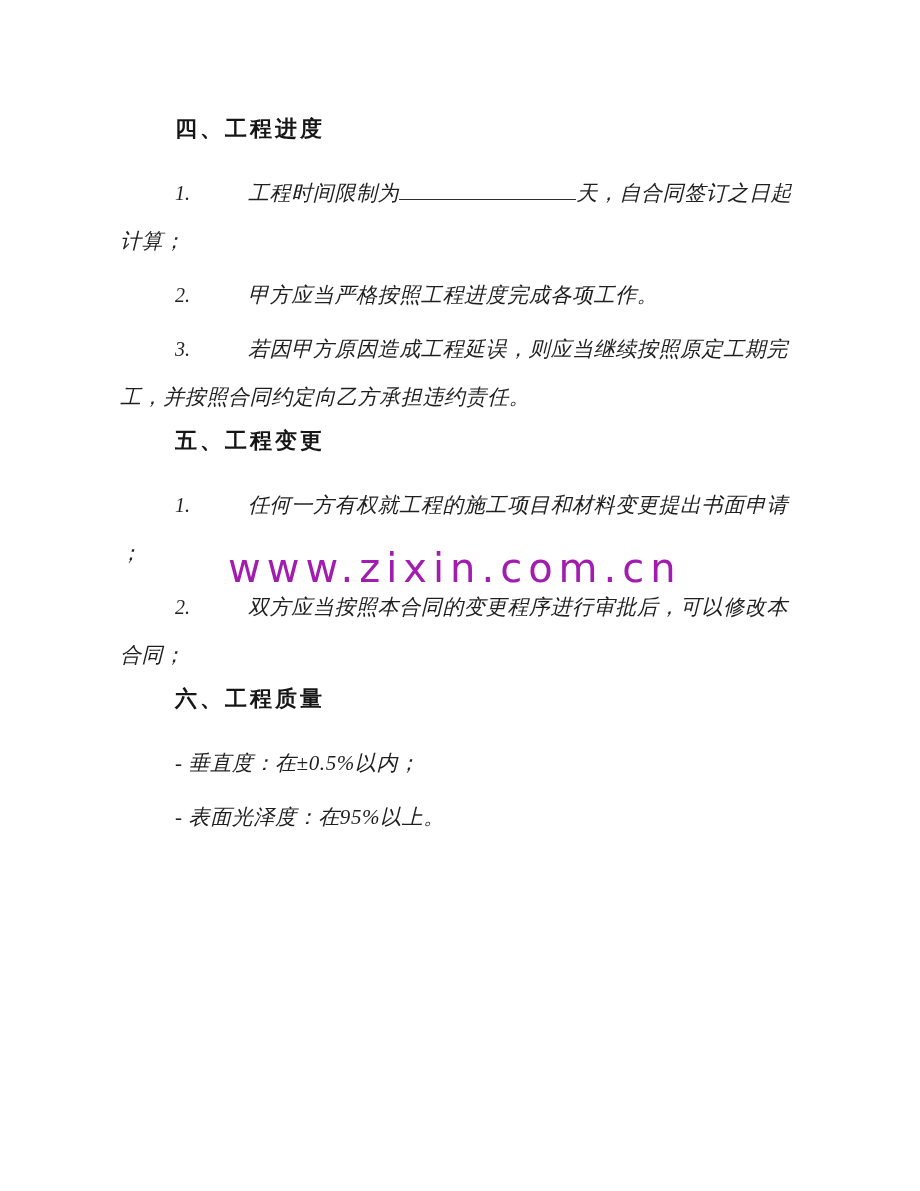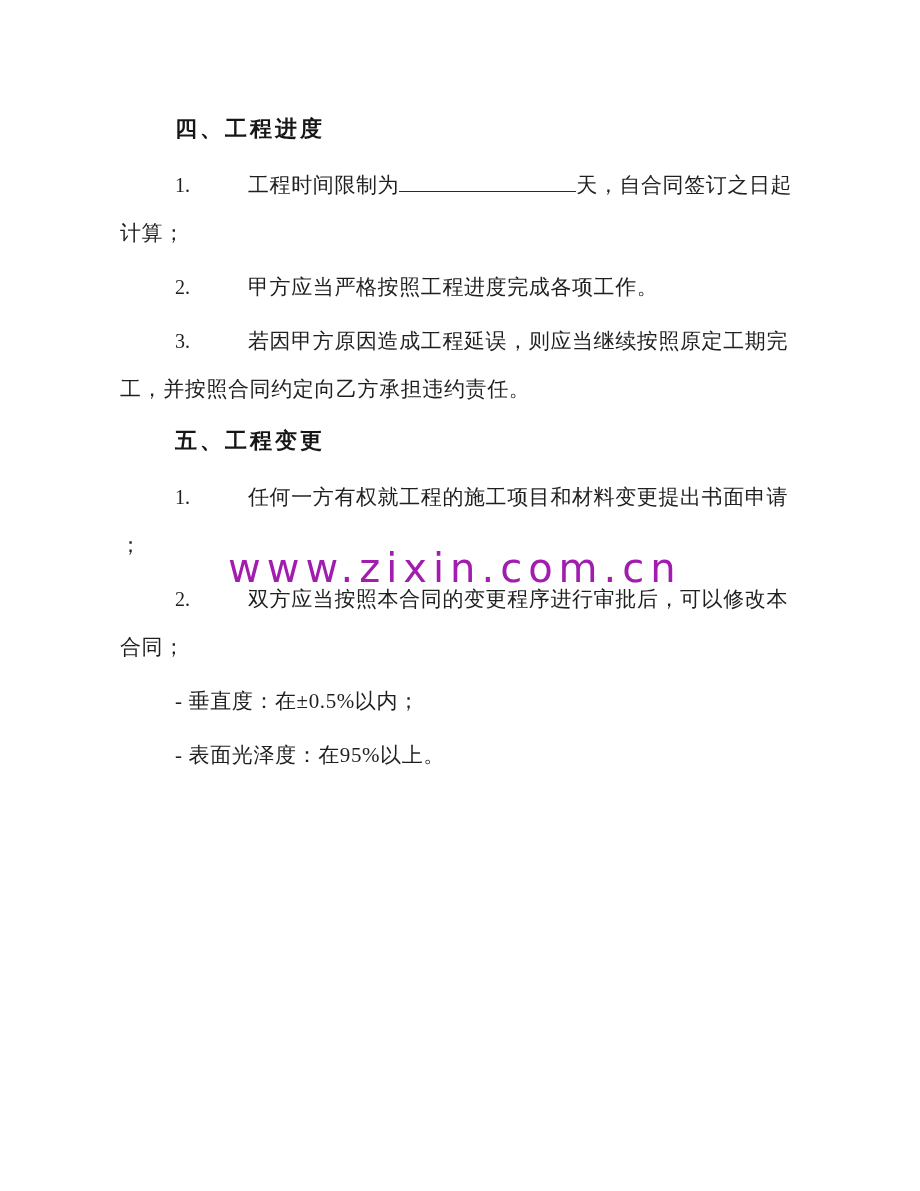--- a/index.html
+++ b/index.html
@@ -41,23 +41,24 @@
     height: 48px;
     padding-left: 55px;
     white-space: nowrap;
     margin: 0 0 6px 0;
     color: #161616;
   }
   .para { margin: 0 0 6px 0; }
   .line {
     font-size: 21px;
     letter-spacing: 0.6px;
-    line-height: 52px;
+    line-height: 69px;
     height: 48px;
     white-space: nowrap;
+    font-style: italic;
   }
   .line.first { padding-left: 55px; }
   .num {
     display: inline-block;
     width: 73px;
     font-size: 20px;
     letter-spacing: 0;
   }
   .dash {
     display: inline-block;
@@ -91,20 +92,21 @@
       </div>
       <div class="heading">五、工程变更</div>
       <div class="para">
         <div class="line first"><span class="num">1.</span><span class="seg">任何一方有权就工程的施工项目和材料变更提出书面申请</span></div>
         <div class="line"><span class="seg">；</span></div>
       </div>
       <div class="para">
         <div class="line first"><span class="num">2.</span><span class="seg">双方应当按照本合同的变更程序进行审批后，可以修改本</span></div>
         <div class="line"><span class="seg">合同；</span></div>
       </div>
+      <div class="heading">六、工程质量</div>
       <div class="para">
         <div class="line first"><span class="dash">-</span><span class="seg">垂直度：在±0.5%以内；</span></div>
       </div>
       <div class="para">
         <div class="line first"><span class="dash">-</span><span class="seg">表面光泽度：在95%以上。</span></div>
       </div>
     </div>
 </div>
 
 </body></html>

